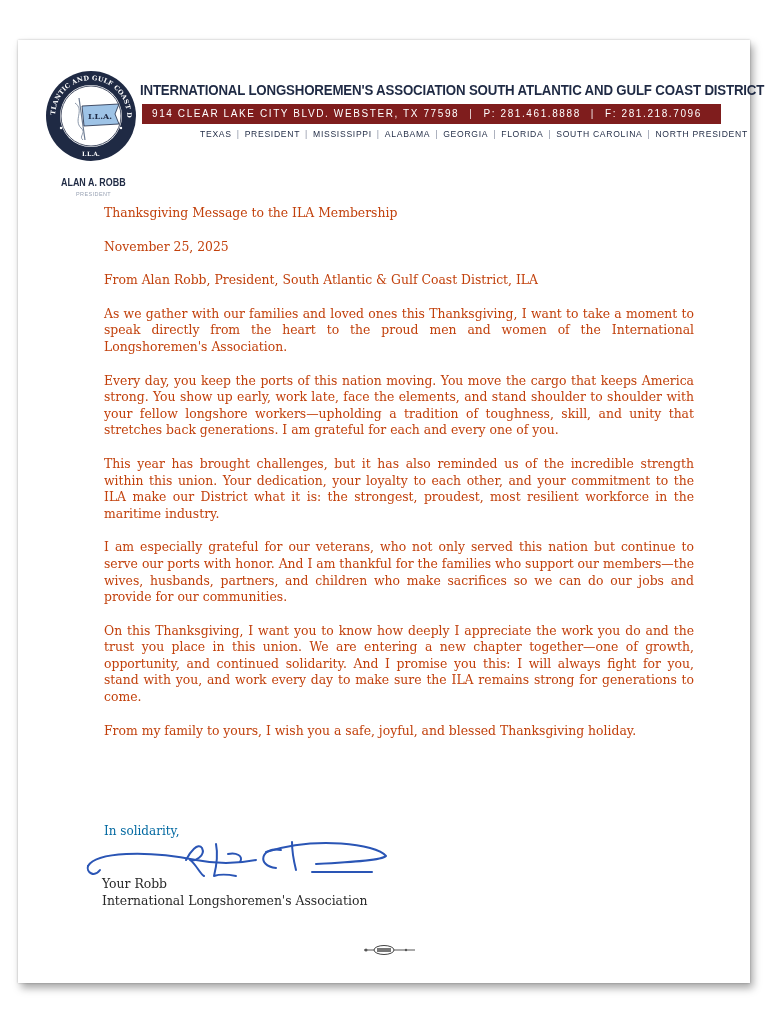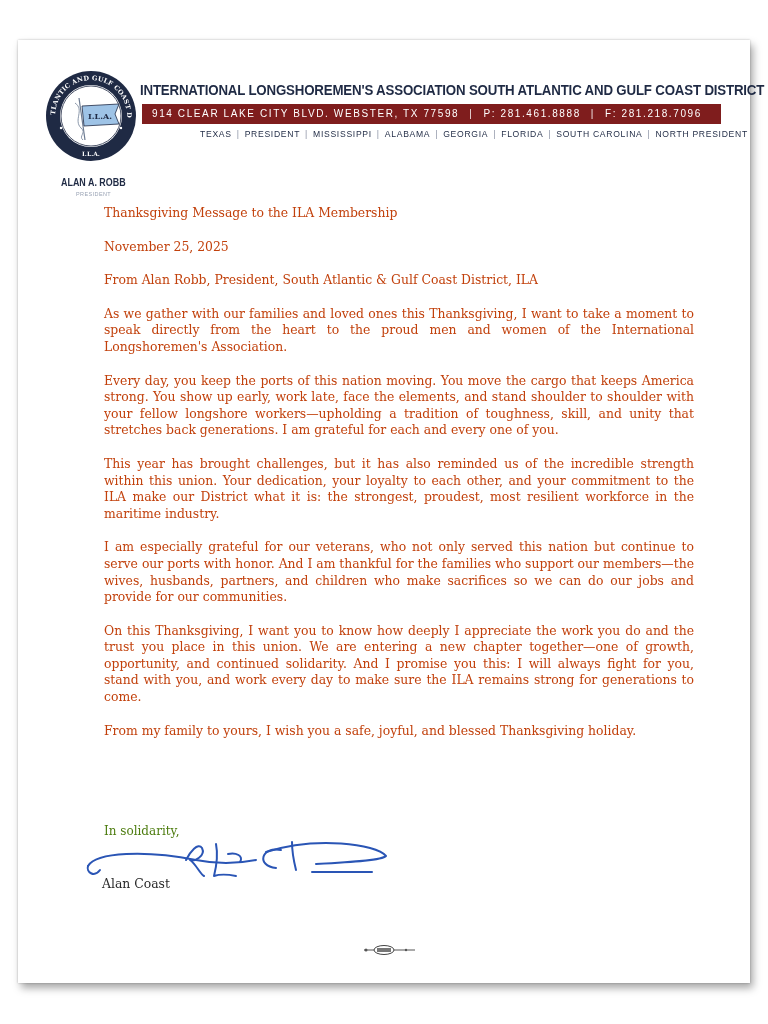--- a/index.html
+++ b/index.html
@@ -49,21 +49,21 @@
   }
   .body-text {
     position: absolute; left: 104px; top: 205px; width: 590px;
     font-family: "DejaVu Serif", serif; font-size: 12.4px; color: #c2410c;
     line-height: 16.6px;
   }
   .body-text p { margin: 0 0 17px 0; }
   .body-text p.just { text-align: justify; }
   .closing {
     position: absolute; left: 104px; top: 824px;
-    font-size: 12px; color: #4d7c0f; font-family: "DejaVu Serif", serif;
+    font-size: 12px; color: #0369a1; font-family: "DejaVu Serif", serif;
   }
   .signature {
     position: absolute; left: 86px; top: 838px; width: 320px; height: 45px;
   }
   .sig-block {
     position: absolute; left: 102px; top: 875px;
     font-family: "DejaVu Serif", serif; font-size: 12.4px; color: #2a2a2a;
     line-height: 17px;
   }
   .union-bug {
@@ -149,21 +149,22 @@
     <path d="M130 6 C 132 16, 130 30, 128 38 C 134 36, 140 36, 150 38"></path>
     <path d="M142 16 C 150 14, 158 18, 154 24"></path>
     <path d="M195 12 C 175 8, 170 28, 190 30"></path>
     <path d="M206 4 C 206 14, 208 24, 210 32"></path>
     <path d="M180 14 C 230 -2, 290 6, 300 18 C 296 22, 270 24, 230 26"></path>
     <path d="M226 34 L 286 34"></path>
   </g>
 </svg>
 
 <div class="sig-block">
-  <div>Alan Coast</div>
+  <div>Your Robb</div>
+  <div>International Longshoremen's Association</div>
 </div>
 
 <svg class="union-bug" viewBox="0 0 55 12">
   <line x1="2" y1="6" x2="53" y2="6" stroke="#555" stroke-width="1"></line>
   <ellipse cx="22" cy="6" rx="10" ry="4.5" fill="#ffffff" stroke="#444" stroke-width="1"></ellipse>
   <rect x="15" y="4" width="14" height="4" fill="#777"></rect>
   <circle cx="4" cy="6" r="1.5" fill="#555"></circle>
   <circle cx="44" cy="6" r="1.2" fill="#555"></circle>
 </svg>
 

